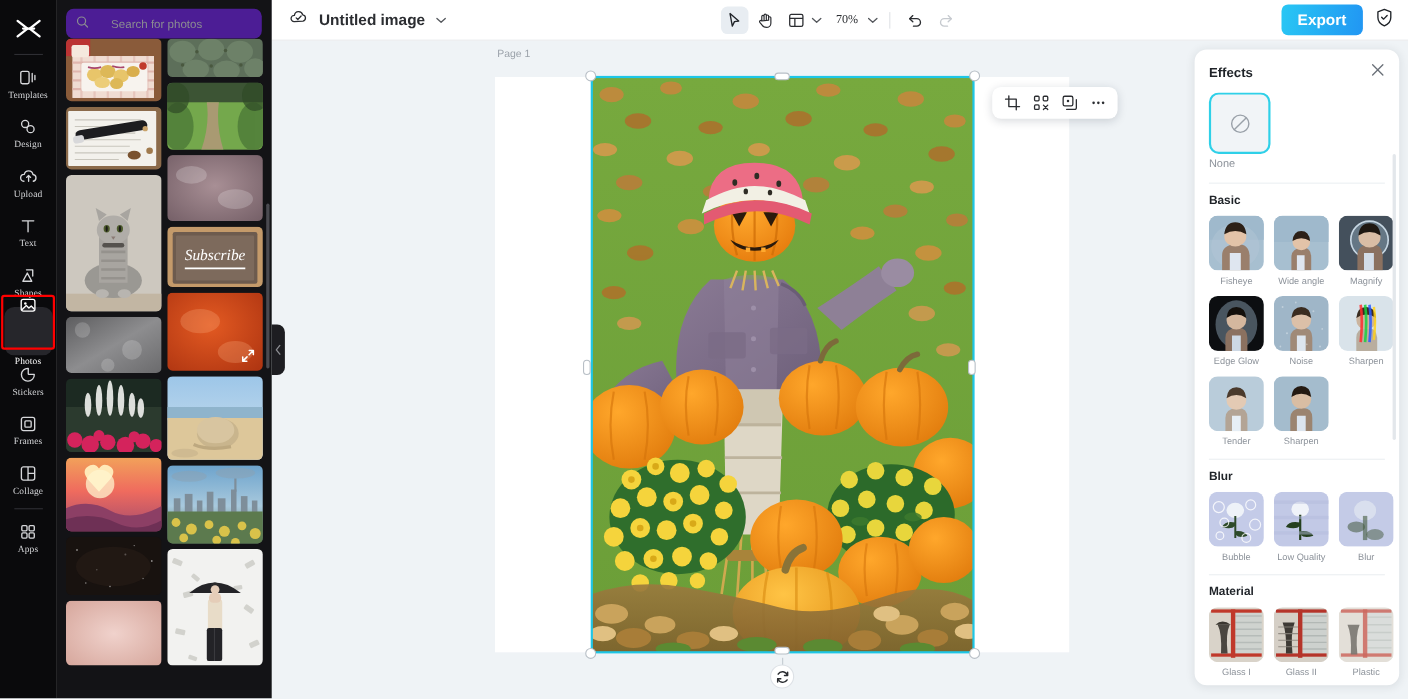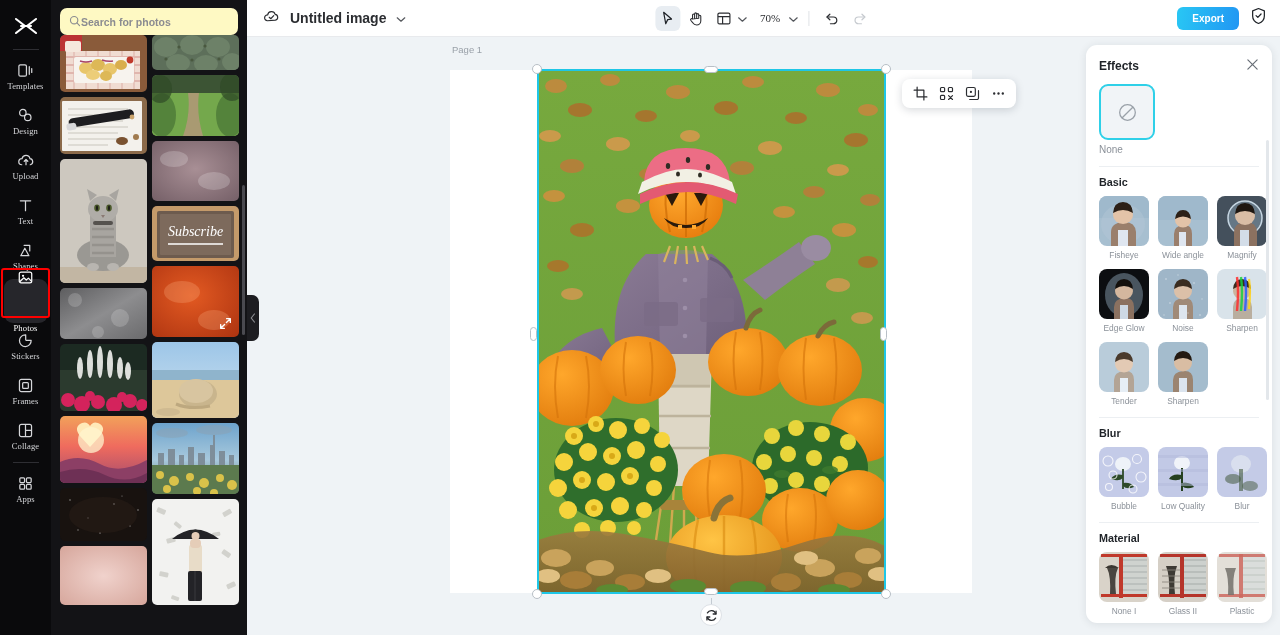--- a/index.html
+++ b/index.html
@@ -33,22 +33,22 @@
     border: 2px solid #ff0000; border-radius: 3px; pointer-events: none; z-index: 40;
   }
 
   
   .photos-panel {
     position: absolute; left: 51px; top: 0; width: 196px; height: 635px;
     background: #131316; overflow: hidden; z-index: 25;
   }
   .search-wrap { padding: 8px 9px 0; }
   .search-box {
-    height: 27px; background: #fef9c3; border-radius: 7px;
-    display: flex; align-items: center; gap: 0; padding: 0 9px; font-weight: bold;
+    height: 27px; background: #4c1d95; border-radius: 7px;
+    display: flex; align-items: center; gap: 20px; padding: 0 9px;
   }
   .search-box .ph { font-size: 10.5px; color: #8b8c91; }
   .tags { display: flex; gap: 6px; padding: 9px 0 8px 9px; overflow: hidden; }
   .tag {
     background: #242428; color: #d8d9dc; font-size: 9.5px;
     padding: 4px 10px; border-radius: 11px; white-space: nowrap; cursor: pointer;
   }
   .grid { display: flex; gap: 5px; padding: 0 9px; height: 570px; overflow: hidden; position: relative; }
   .col { display: flex; flex-direction: column; gap: 5px; width: 87px; }
   .ph-card { width: 87px; border-radius: 5px; overflow: hidden; position: relative; cursor: pointer; }
@@ -80,21 +80,21 @@
     width: 25px; height: 25px; border-radius: 6px; display: flex;
     align-items: center; justify-content: center; cursor: pointer;
   }
   .tbtn.on { background: #e8edf2; }
   .tgroup { display: flex; align-items: center; gap: 1px; cursor: pointer; font-family: Liberation Serif, serif; }
   .zoomval { font-size: 11px; color: #2b2d31; padding: 0 2px; }
   .tsep { width: 1px; height: 15px; background: #dfe2e6; margin: 0 7px; }
   .topright { position: absolute; right: 13px; display: flex; align-items: center; gap: 11px; }
   .export-btn {
     background: linear-gradient(100deg,#29c7f4 0%,#2196f3 100%);
-    color: #fff; font-size: 10px; font-weight: bold;
+    color: #fff; font-size: 14px; font-weight: bold;
     padding: 6px 15px; border-radius: 6px; border: none; cursor: pointer;
   }
 
   
   .canvas {
     position: absolute; left: 247px; top: 37px; right: 0; bottom: 0;
     background: #eff3f6; overflow: hidden;
   }
   .page-label { position: absolute; left: 205px; top: 7px; font-size: 9.5px; color: #9aa1a9; }
   .page {
@@ -1209,21 +1209,21 @@
               <g stroke="#b6bcb9" stroke-width="1.4">
                 <path d="M24 8h24M24 14h24M24 20h24M24 26h24M24 32h24M24 38h24"></path>
               </g>
               <rect x="20" y="2" width="4" height="44" fill="#c0392b"></rect>
               <rect x="2" y="2" width="46" height="3" fill="#c0392b"></rect>
               <rect x="2" y="42" width="46" height="3" fill="#c0392b"></rect>
               <path d="M8 16q4 8 3 26h6q-2-18 2-26z" fill="#4a4640"></path>
               <path d="M6 16q6-6 14 0z" fill="#3a3630"></path>
             </svg>
           </div>
-          <div class="fx-lab">None I</div>
+          <div class="fx-lab">Glass I</div>
         </div>
         <div class="fx-item">
           <div class="fx-thumb">
             <svg width="50" height="50" viewBox="0 0 50 50">
               <rect width="50" height="50" fill="#d5cfc6"></rect>
               <rect x="26" y="2" width="22" height="40" fill="#cdd1ce"></rect>
               <g stroke="#b2b8b5" stroke-width="1.3">
                 <path d="M26 8h22M26 14h22M26 20h22M26 26h22M26 32h22M26 38h22"></path>
               </g>
               <rect x="22" y="2" width="4" height="44" fill="#b5342a"></rect>

